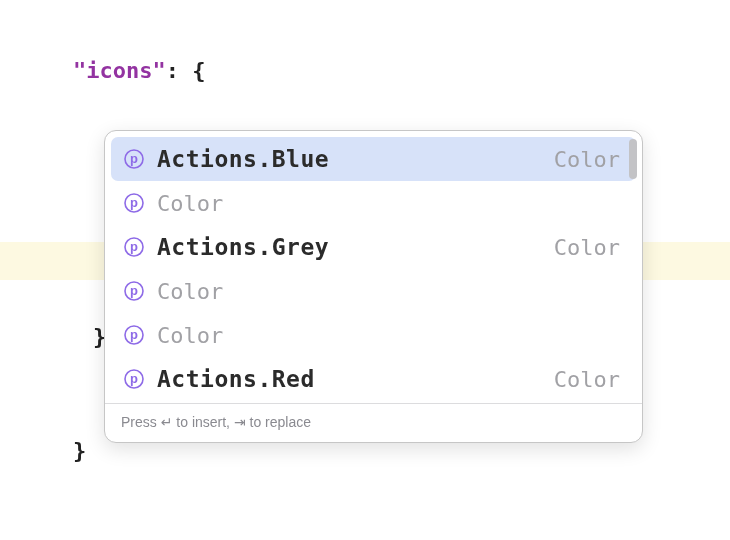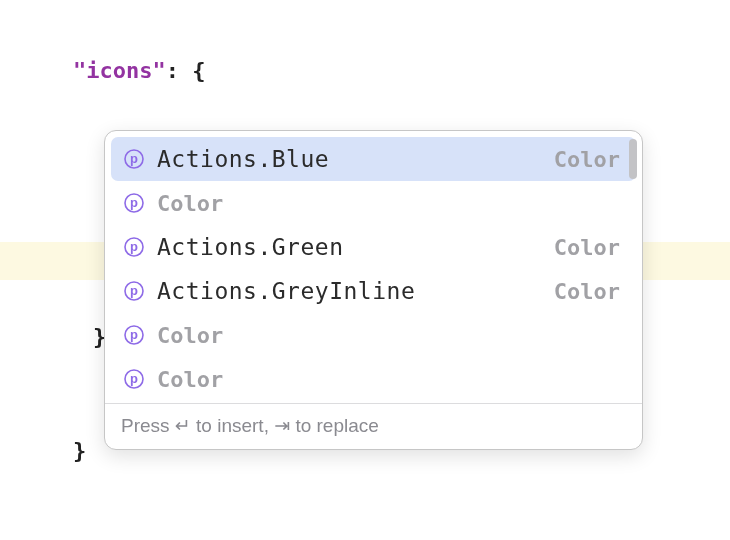--- a/index.html
+++ b/index.html
@@ -103,37 +103,37 @@
     }
     .popup-icon svg text {
       font-family: "SF Pro", -apple-system, sans-serif;
       font-size: 13px;
       font-weight: 600;
       fill: #8e6be7;
     }
     .popup-label {
       font-family: "SF Mono", "Monaco", "Menlo", monospace;
       font-size: 23px;
-      font-weight: 400;
+      font-weight: 700;
       color: #2b2b2b;
       flex: 1;
       letter-spacing: 0.5px;
     }
     .popup-right {
       font-family: "SF Mono", "Monaco", "Menlo", monospace;
       font-size: 22px;
       color: #a1a1a5;
-      font-weight: 700;
+      font-weight: 400;
       text-align: center;
     }
     .popup-footer {
       border-top: 1px solid #dcdcde;
       padding: 10px 16px 12px 16px;
       font-family: -apple-system, "SF Pro", sans-serif;
-      font-size: 19px;
+      font-size: 14px;
       color: #8a8a90;
       font-weight: 400;
     }
     .popup-footer .sym {
       font-family: -apple-system, sans-serif;
     }
     .scrollbar-thumb {
       position: absolute;
       right: 5px;
       top: 8px;
@@ -192,49 +192,49 @@
       </span>
       <span class="popup-right">Color</span>
     </div>
     <div class="popup-item">
       <span class="popup-icon">
         <svg width="22" height="22">
             <circle class="ring" cx="11" cy="11" r="9"></circle>
             <text x="11" y="15" text-anchor="middle">p</text>
           </svg>
       </span>
-      <span class="popup-label">Actions.Green</span>
-      <span class="popup-right">Color</span>
-    </div>
-    <div class="popup-item">
-      <span class="popup-icon">
-        <svg width="22" height="22">
-            <circle class="ring" cx="11" cy="11" r="9"></circle>
-            <text x="11" y="15" text-anchor="middle">p</text>
-          </svg>
-      </span>
-      <span class="popup-label">Actions.GreyInline</span>
-      <span class="popup-right">Color</span>
-    </div>
-    <div class="popup-item">
-      <span class="popup-icon">
-        <svg width="22" height="22">
-            <circle class="ring" cx="11" cy="11" r="9"></circle>
-            <text x="11" y="15" text-anchor="middle">p</text>
-          </svg>
-      </span>
-      <span class="popup-right">Color</span>
-    </div>
-    <div class="popup-item">
-      <span class="popup-icon">
-        <svg width="22" height="22">
-            <circle class="ring" cx="11" cy="11" r="9"></circle>
-            <text x="11" y="15" text-anchor="middle">p</text>
-          </svg>
-      </span>
+      <span class="popup-label">Actions.Grey</span>
+      <span class="popup-right">Color</span>
+    </div>
+    <div class="popup-item">
+      <span class="popup-icon">
+        <svg width="22" height="22">
+            <circle class="ring" cx="11" cy="11" r="9"></circle>
+            <text x="11" y="15" text-anchor="middle">p</text>
+          </svg>
+      </span>
+      <span class="popup-right">Color</span>
+    </div>
+    <div class="popup-item">
+      <span class="popup-icon">
+        <svg width="22" height="22">
+            <circle class="ring" cx="11" cy="11" r="9"></circle>
+            <text x="11" y="15" text-anchor="middle">p</text>
+          </svg>
+      </span>
+      <span class="popup-right">Color</span>
+    </div>
+    <div class="popup-item">
+      <span class="popup-icon">
+        <svg width="22" height="22">
+            <circle class="ring" cx="11" cy="11" r="9"></circle>
+            <text x="11" y="15" text-anchor="middle">p</text>
+          </svg>
+      </span>
+      <span class="popup-label">Actions.Red</span>
       <span class="popup-right">Color</span>
     </div>
     <div class="scrollbar-thumb"></div>
   </div>
   <div class="popup-footer">
     <span>Press </span><span class="sym">↵</span><span> to insert, </span><span class="sym">⇥</span><span> to replace</span>
   </div>
 </div>
 
 </body></html>

